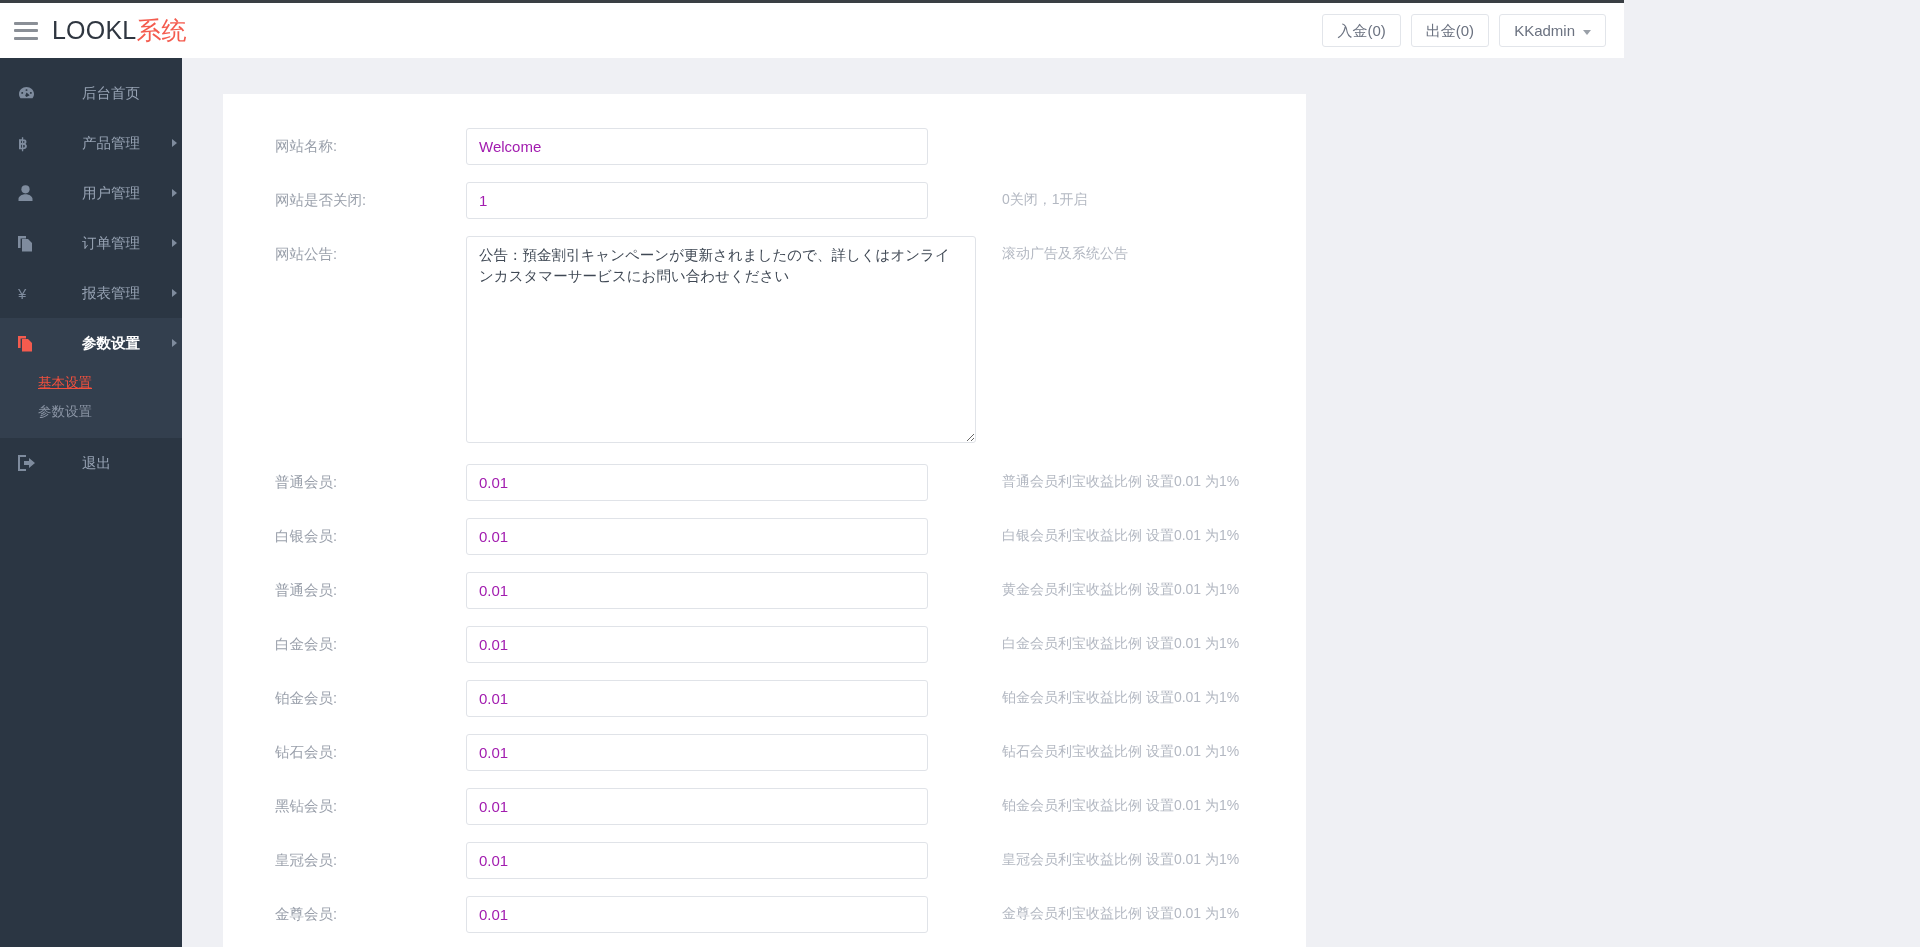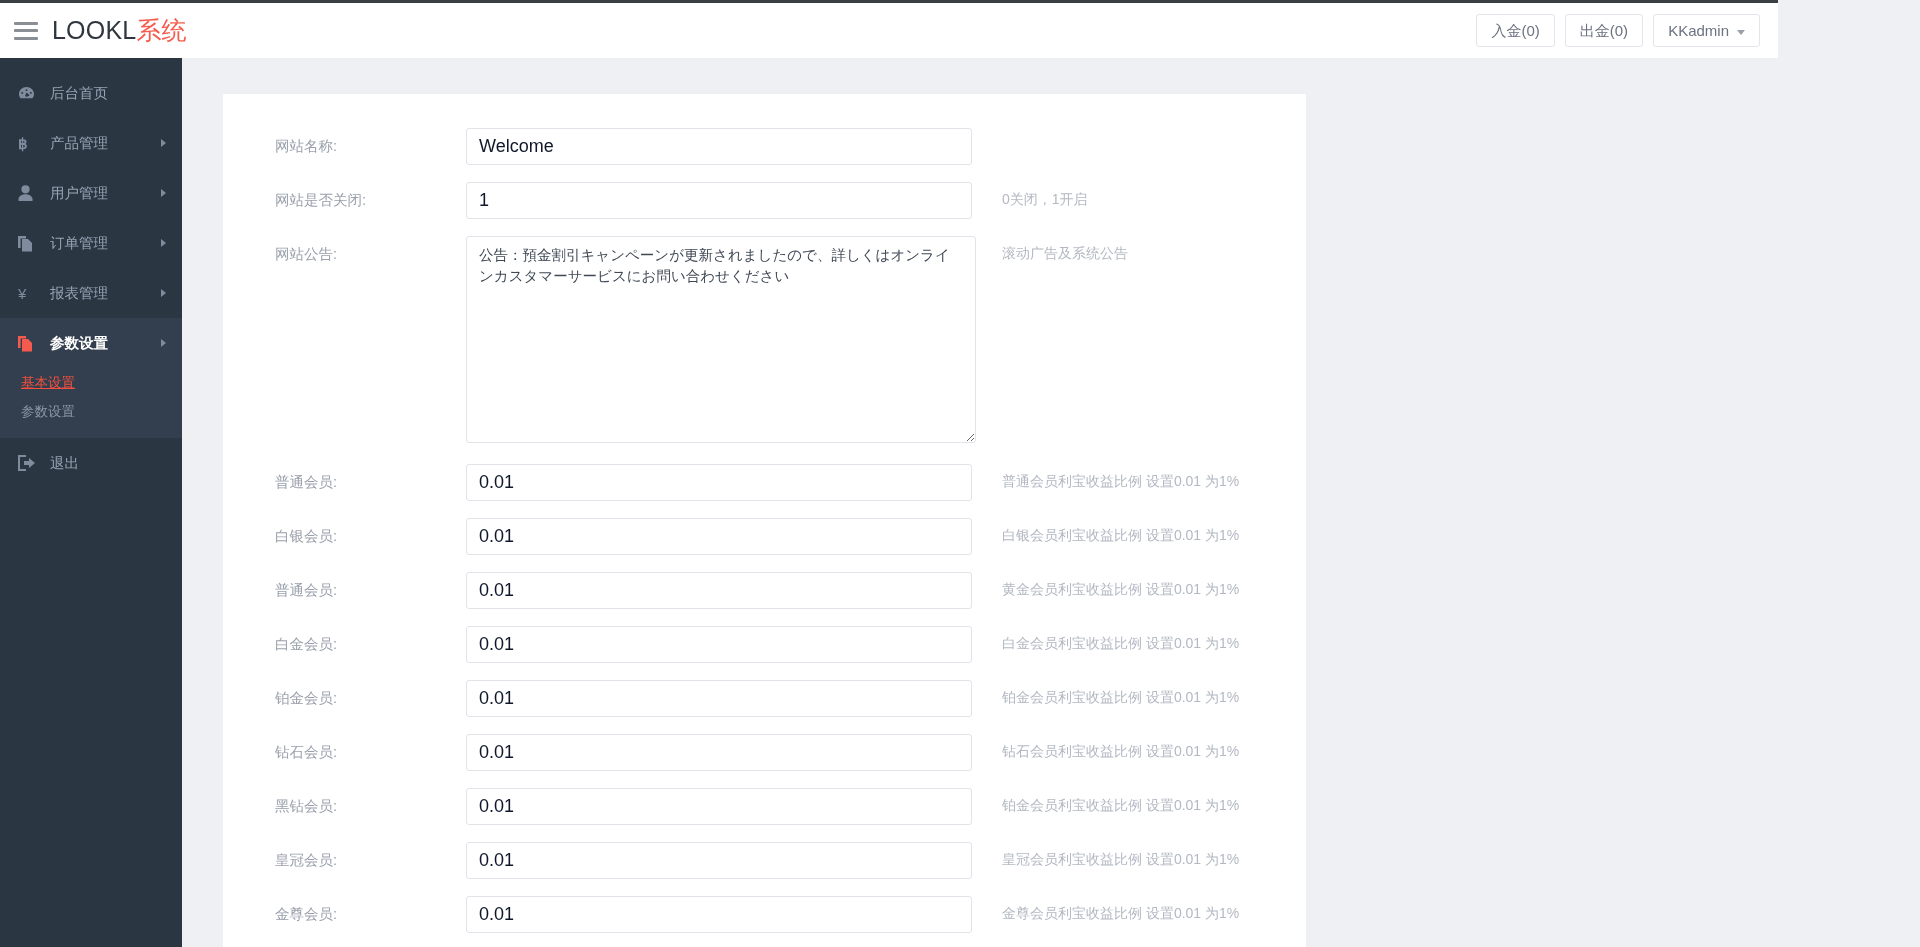--- a/index.html
+++ b/index.html
@@ -7,21 +7,21 @@
     margin: 0; padding: 0;
     width: 1920px; height: 947px;
     overflow: hidden;
     background: #eff0f4;
     font-family: "Liberation Sans", "DejaVu Sans", sans-serif;
   }
 
   
   .topbar {
     position: absolute; top: 0; left: 0;
-    width: 1778px; height: 58px;
+    width: 1624px; height: 58px;
     background: #ffffff;
     border-top: 3px solid #3a3f44;
     display: flex; align-items: center;
     z-index: 20;
   }
   .hamburger {
     width: 24px; height: 18px;
     margin-left: 14px; margin-right: 14px;
     display: flex; flex-direction: column; justify-content: space-between;
     cursor: pointer;
@@ -58,38 +58,39 @@
     padding-top: 10px;
   }
   .nav-item {
     position: relative;
     display: flex; align-items: center;
     height: 50px;
     padding: 0 16px 0 18px;
     color: #97a3b4; font-size: 14.5px;
     cursor: pointer;
     white-space: nowrap;
+    gap: 32px;
   }
   .nav-item .ico {
     width: 22px; height: 18px; margin-right: 10px;
     display: inline-flex; align-items: center; justify-content: flex-start;
     color: #7f8c9e; font-size: 15px; flex: 0 0 auto;
   }
   .nav-item .ico svg { display: block; }
   .nav-item .arrow {
     margin-left: auto;
     border-top: 4px solid transparent; border-bottom: 4px solid transparent;
     border-left: 5px solid #7f8c9e;
   }
   .nav-group.active { background: #333f4e; }
   .nav-group.active > .nav-item { color: #ffffff; font-weight: bold; }
   .nav-group.active > .nav-item .ico { color: #f45b4e; }
   .sub-item {
     display: block; height: 29px; line-height: 29px;
-    padding-left: 21px; font-size: 13.5px; color: #8b95a5;
+    padding-left: 38px; font-size: 13.5px; color: #8b95a5;
     cursor: pointer; white-space: nowrap;
   }
   .sub-item.selected { color: #f4503d; text-decoration: underline; }
   .sub-wrap { padding-bottom: 12px; }
 
   
   .main {
     position: absolute; top: 58px; left: 182px;
     width: 1738px; height: 889px;
     background: #eff0f4;
@@ -110,24 +111,24 @@
     text-align: left; padding-left: 52px;
     color: #9aa0ab; font-size: 14.5px; white-space: nowrap;
   }
   .form-row .ctrl { width: 510px; }
   .form-row .hint {
     padding-left: 26px; padding-top: 9px;
     color: #b3b8c2; font-size: 14px; white-space: nowrap;
   }
 
   input.txt {
-    width: 506px; height: 37px;
+    width: 462px; height: 37px;
     border: 1px solid #e0e3e8; border-radius: 3px;
     padding: 0 12px;
-    font-size: 18px; color: #0f172a;
+    font-size: 15px; color: #a21caf;
     font-family: inherit;
     background: #fff;
     outline: none;
   }
   textarea.ta {
     width: 510px; height: 207px;
     border: 1px solid #e0e3e8; border-radius: 3px;
     padding: 8px 12px;
     font-size: 14.5px; color: #3f4854; line-height: 1.45;
     font-family: inherit;

